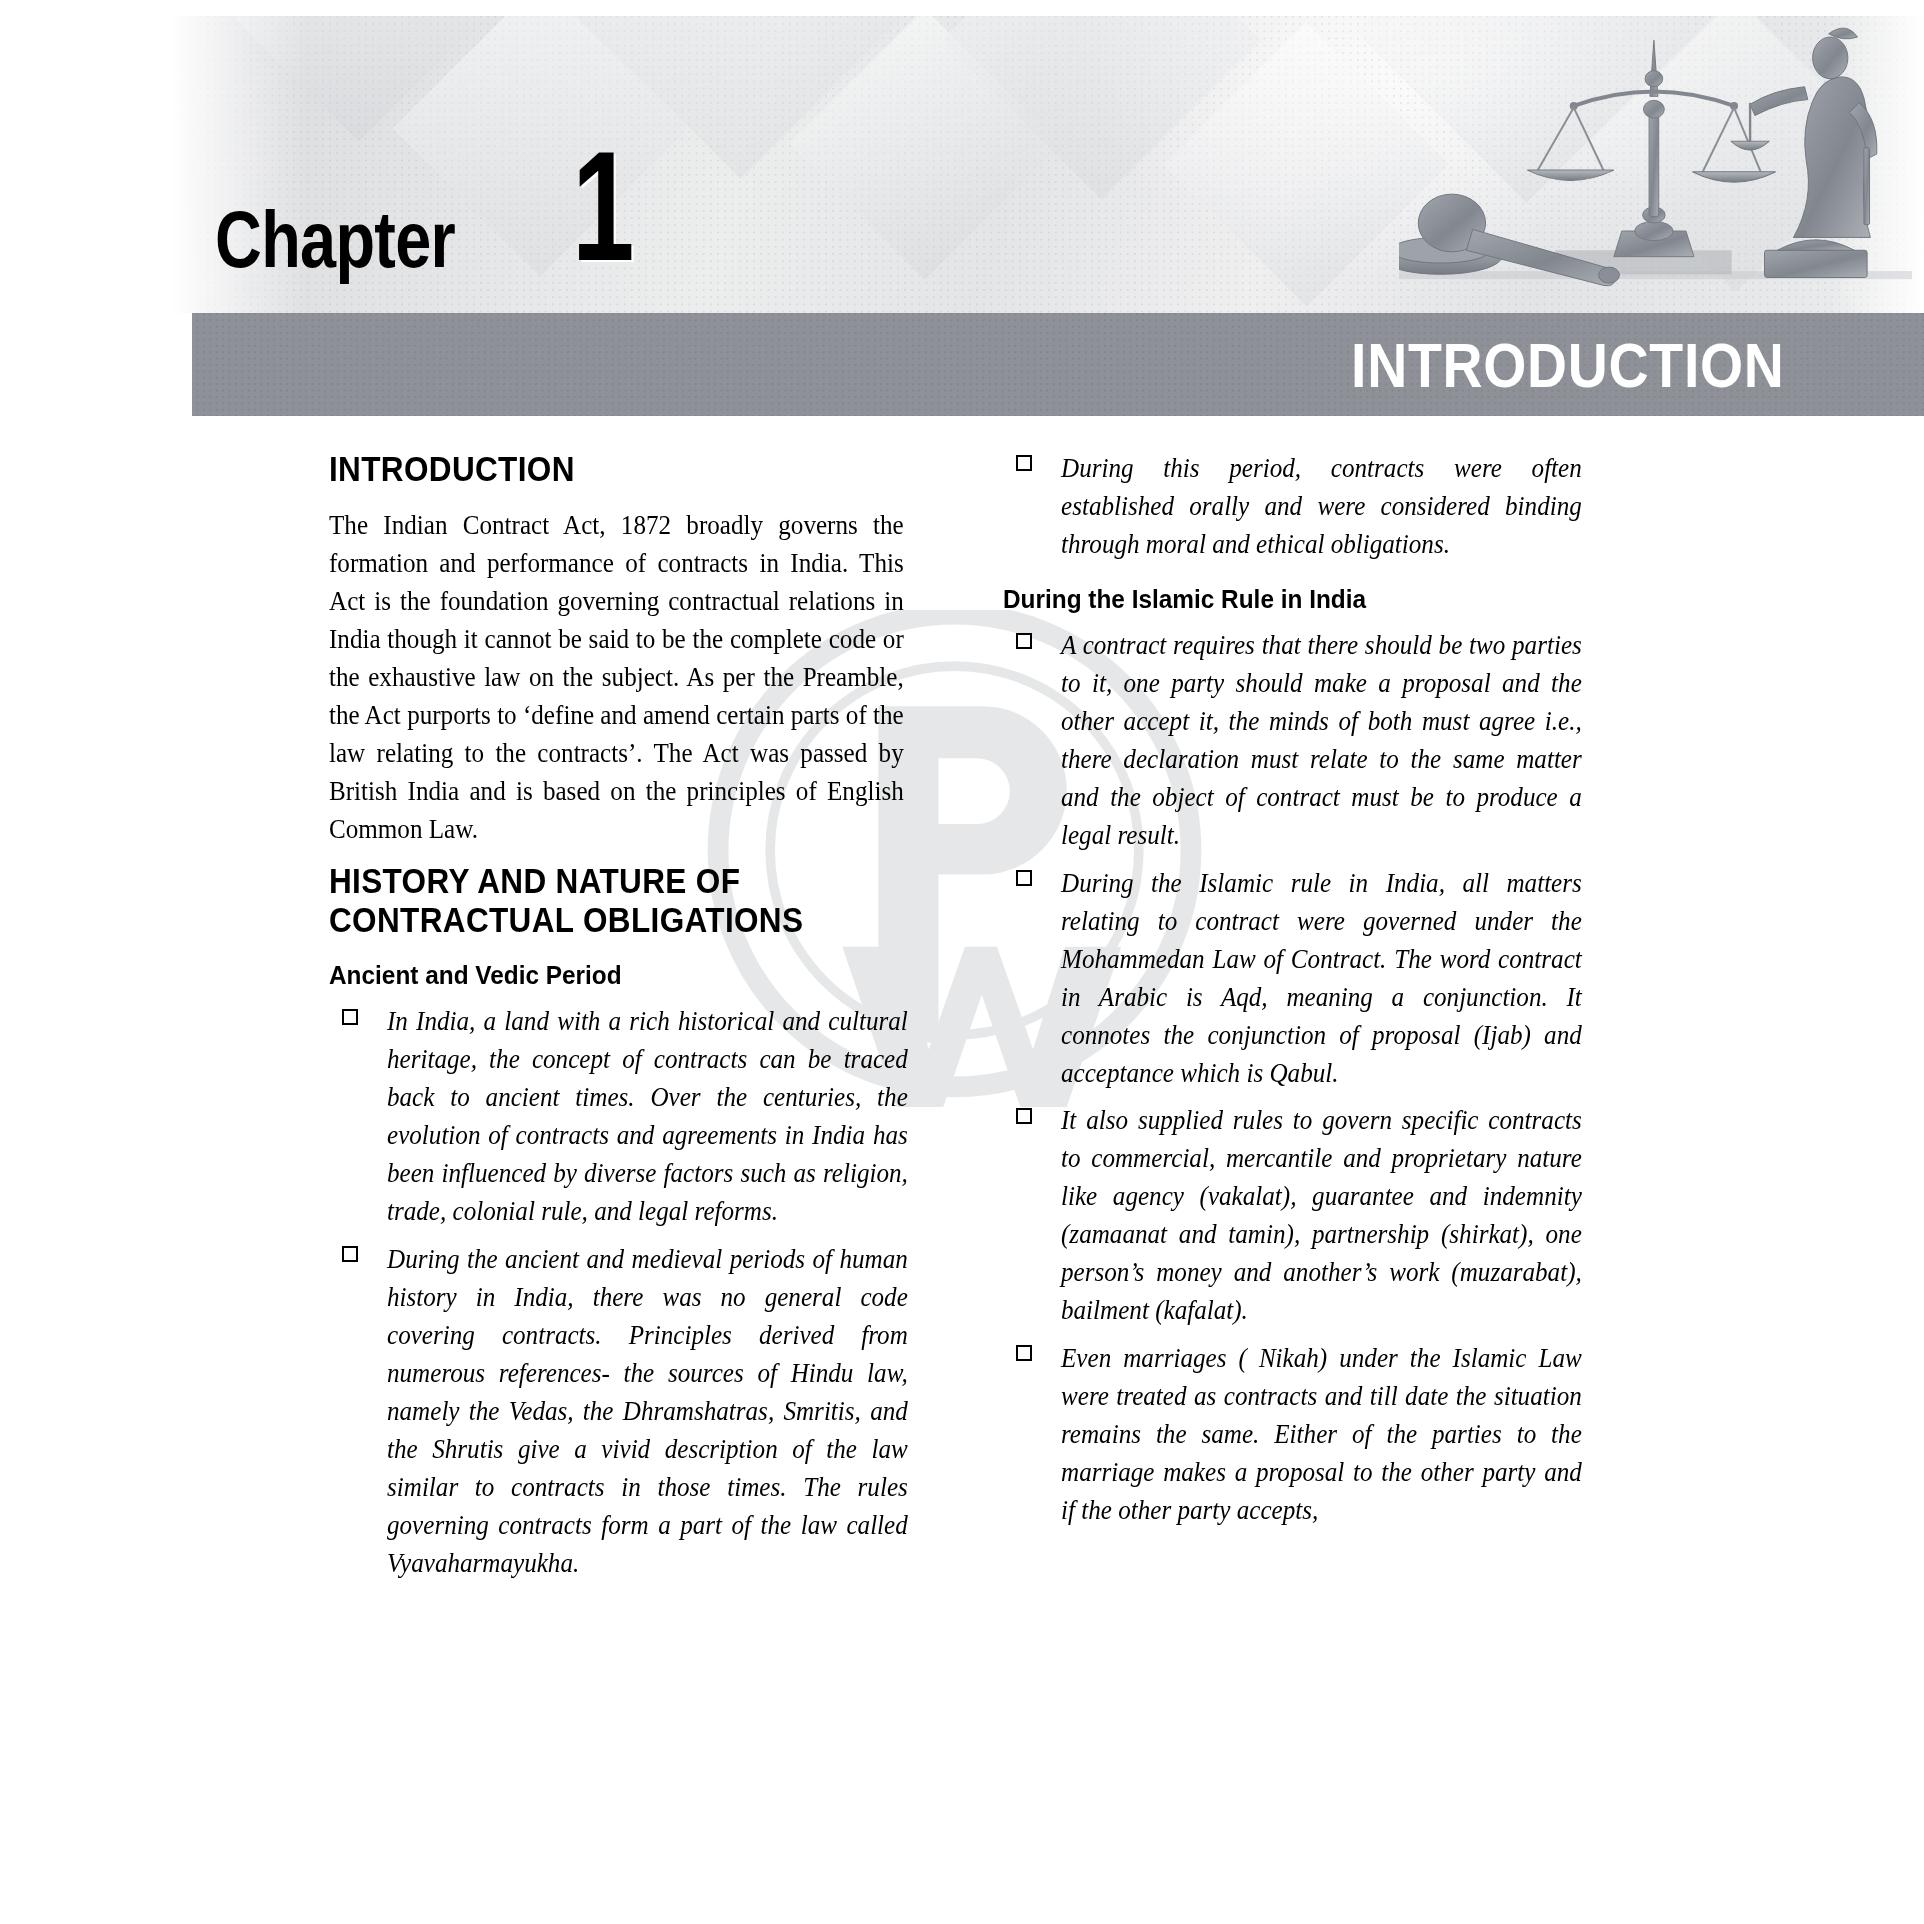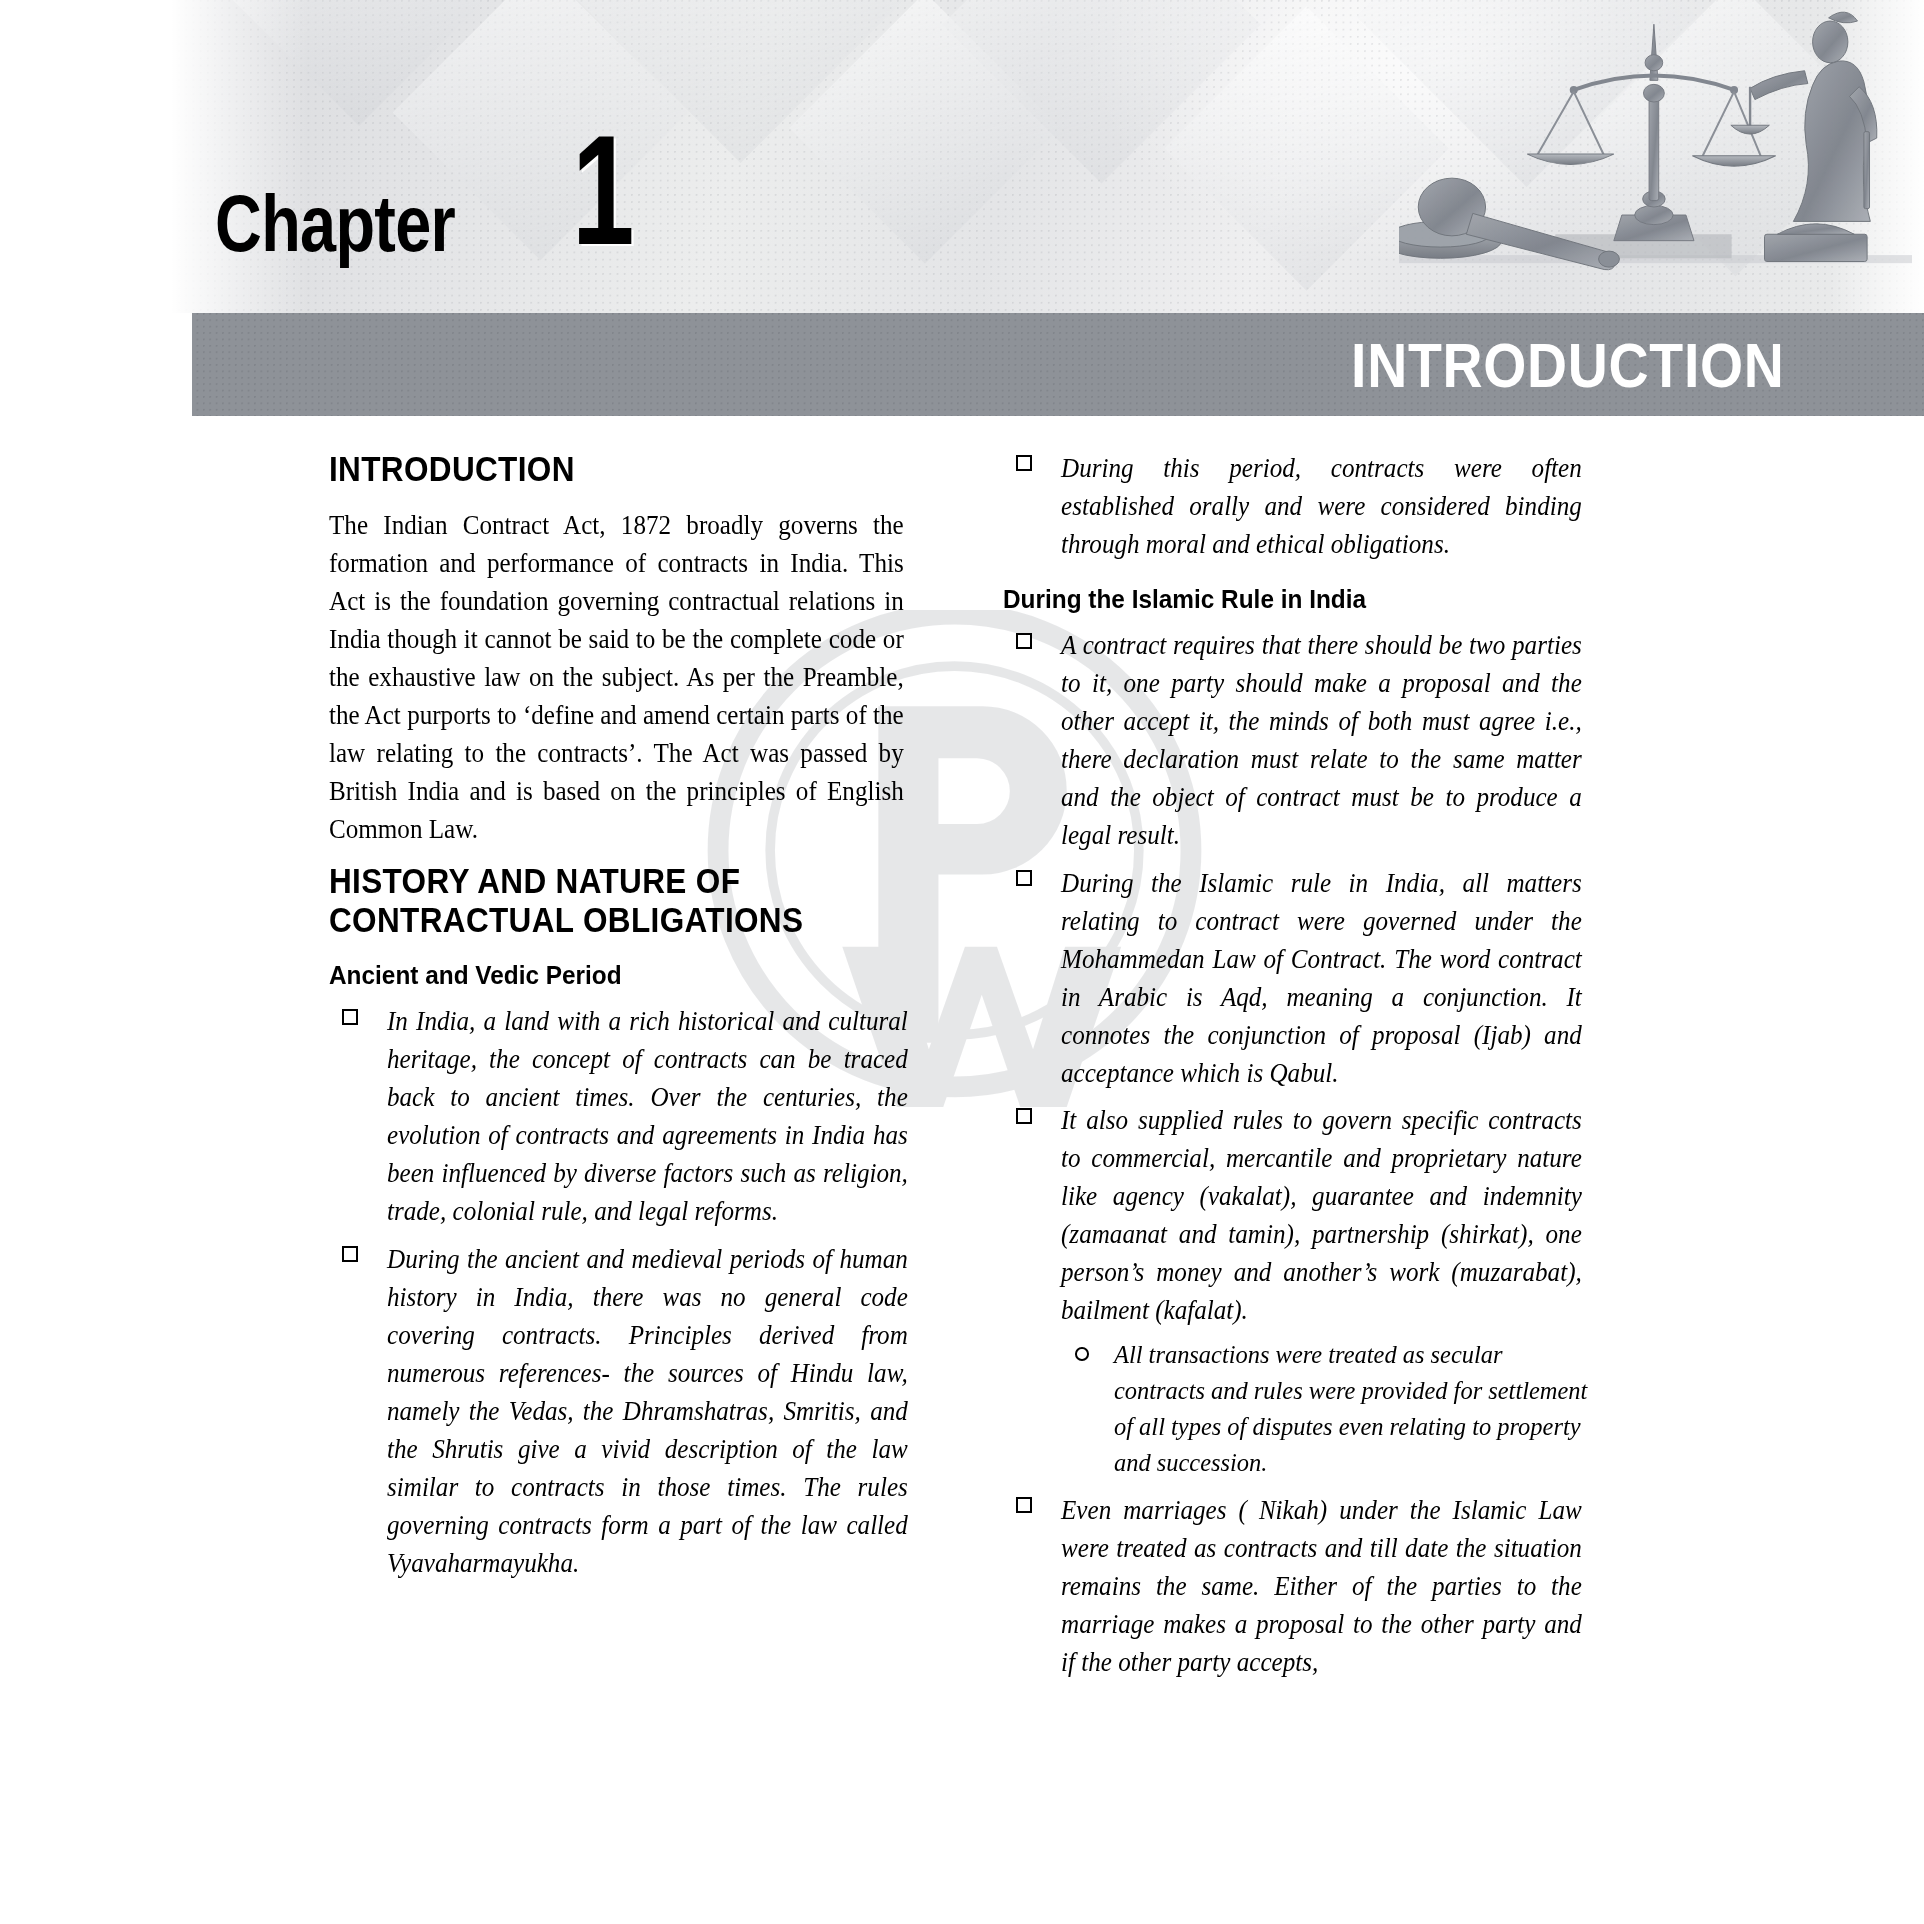--- a/index.html
+++ b/index.html
@@ -34,21 +34,21 @@
     z-index: 0;
     pointer-events: none;
     opacity: 1;
   }
   .watermark svg { display: block; width: 100%; height: 100%; }
 
   
   .chapter-header {
     position: absolute;
     left: 171px;
-    top: 0;
+    top: 16px;
     width: 1754px;
     height: 313px;
     z-index: 2;
   }
   .chapter-header-bg {
     position: absolute;
     left: 0; top: 0;
     width: 100%;
     height: 313px;
     background:
@@ -432,26 +432,20 @@
           <span class="bullet-marker"></span>
           <span class="bullet-text">A contract requires that there should be two parties to it, one party should make a proposal and the other accept it, the minds of both must agree i.e., there declaration must relate to the same matter and the object of contract must be to produce a legal result.</span>
         </li>
         <li>
           <span class="bullet-marker"></span>
           <span class="bullet-text">During the Islamic rule in India, all matters relating to contract were governed under the Mohammedan Law of Contract. The word contract in Arabic is Aqd, meaning a conjunction. It connotes the conjunction of proposal (Ijab) and acceptance which is Qabul.</span>
         </li>
         <li>
           <span class="bullet-marker"></span>
           <span class="bullet-text">It also supplied rules to govern specific contracts to commercial, mercantile and proprietary nature like agency (vakalat), guarantee and indemnity (zamaanat and tamin), partnership (shirkat), one person’s money and another’s work (muzarabat), bailment (kafalat).</span>
-          <ul class="sub-bullets">
-            <li>
-              <span class="sub-bullet-marker"></span>
-              <span class="bullet-text">All transactions were treated as secular contracts and rules were provided for settlement of all types of disputes even relating to property and succession.</span>
-            </li>
-          </ul>
         </li>
         <li>
           <span class="bullet-marker"></span>
           <span class="bullet-text">Even marriages ( Nikah) under the Islamic Law were treated as contracts and till date the situation remains the same. Either of the parties to the marriage makes a proposal to the other party and if the other party accepts,</span>
         </li>
       </ul>
 
     </div>
 
   </div>

